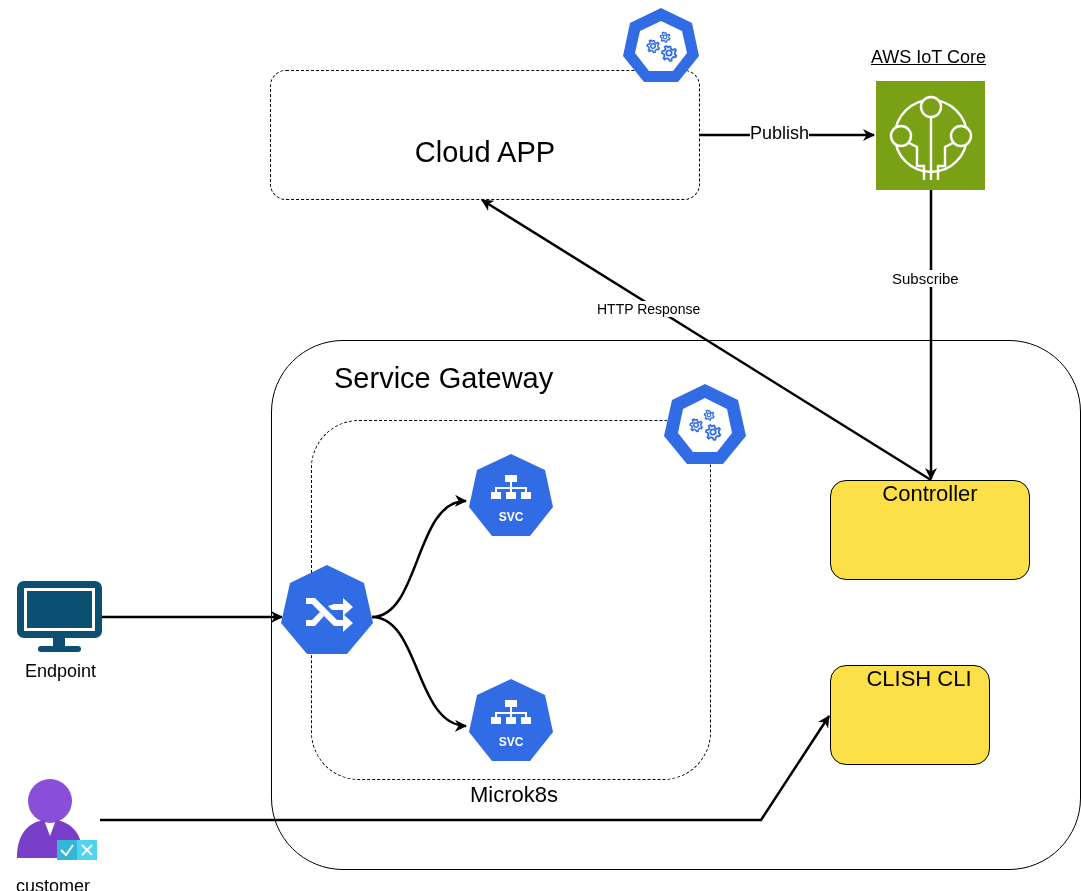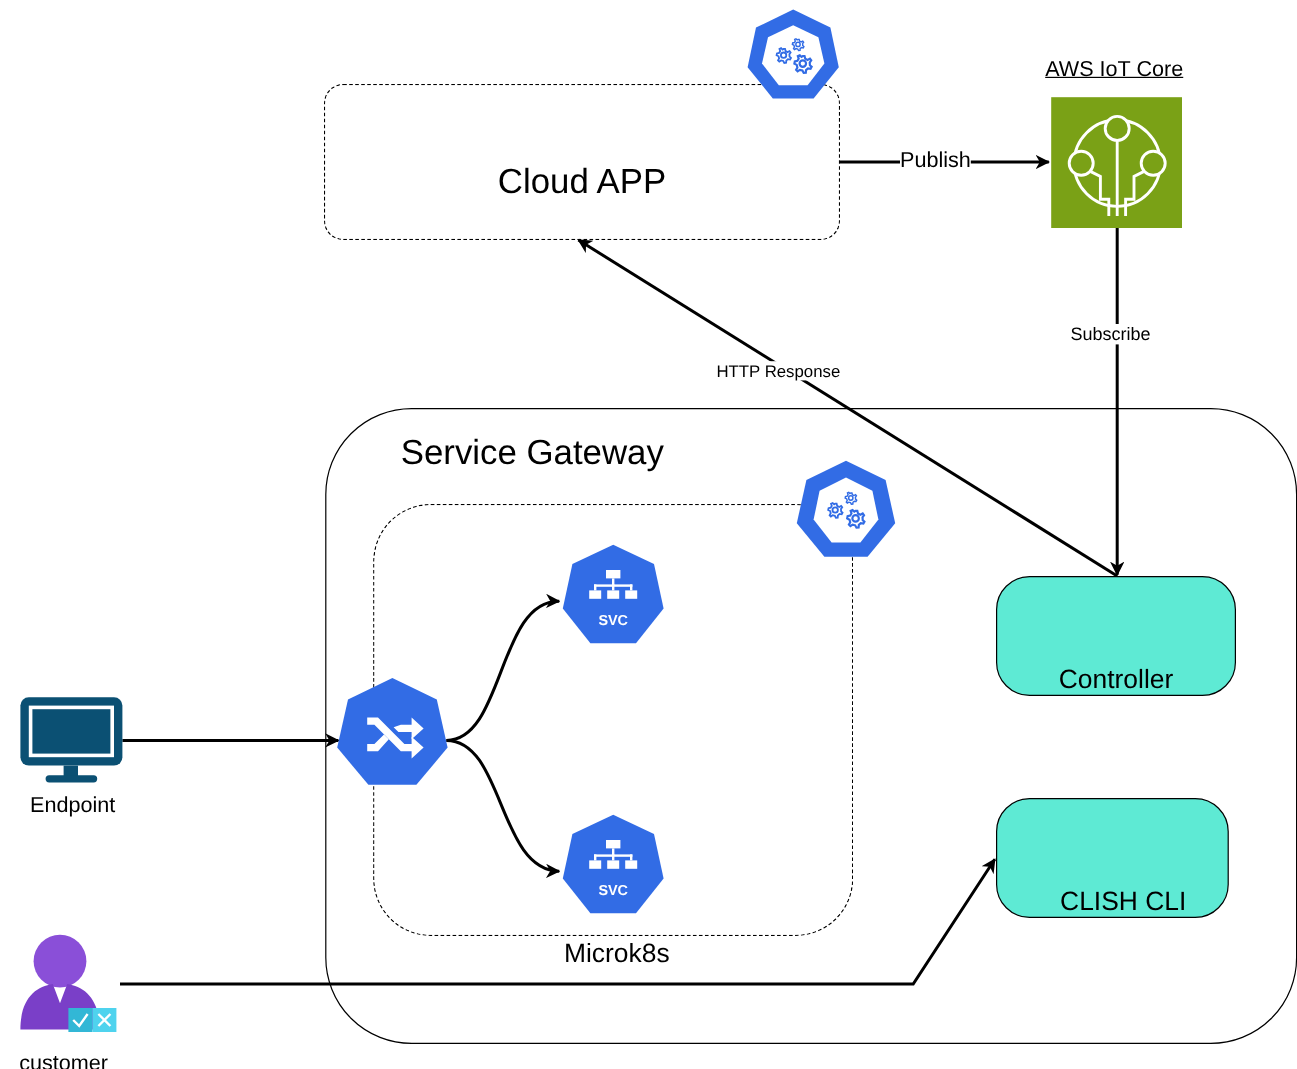--- a/index.html
+++ b/index.html
@@ -7,24 +7,24 @@
            font-family: "Liberation Sans", sans-serif; color: #000; }
     #diagram-svg { position: absolute; left: 0; top: 0; }
     .lbl { position: absolute; white-space: nowrap; text-align: center; }
     .box { position: absolute; box-sizing: border-box; }
     .cloud-app { left: 270px; top: 70px; width: 430px; height: 130px;
                  border: 1.3px dashed #000; border-radius: 16px; }
     .gateway { left: 271px; top: 340px; width: 810px; height: 530px;
                border: 1.3px solid #000; border-radius: 72px; }
     .microk8s { left: 311px; top: 420px; width: 400px; height: 360px;
                 border: 1.2px dashed #000; border-radius: 48px; }
-    .solid-box { border: 1.2px solid #000; border-radius: 28px; background: #5eead4;
-                 display: flex; align-items: flex-end; justify-content: center; font-size: 22px; }
+    .solid-box { border: 1.2px solid #000; border-radius: 16px; background: #fde047;
+                 display: flex; align-items: flex-start; justify-content: center; font-size: 22px; }
     .controller { left: 830px; top: 480px; width: 200px; height: 100px; }
-    .clish { left: 830px; top: 665px; width: 194px; height: 100px; padding-left: 18px; }
+    .clish { left: 830px; top: 665px; width: 160px; height: 100px; padding-left: 18px; }
     .label-bg { background: #fff; text-align: center; }
   </style>
 </head>
 <body>
 
 <div class="box gateway"></div>
 <div class="lbl" style="left:334px; top:362px; font-size:29px; text-align:left;">Service Gateway</div>
 
 <div class="box microk8s"></div>
 

